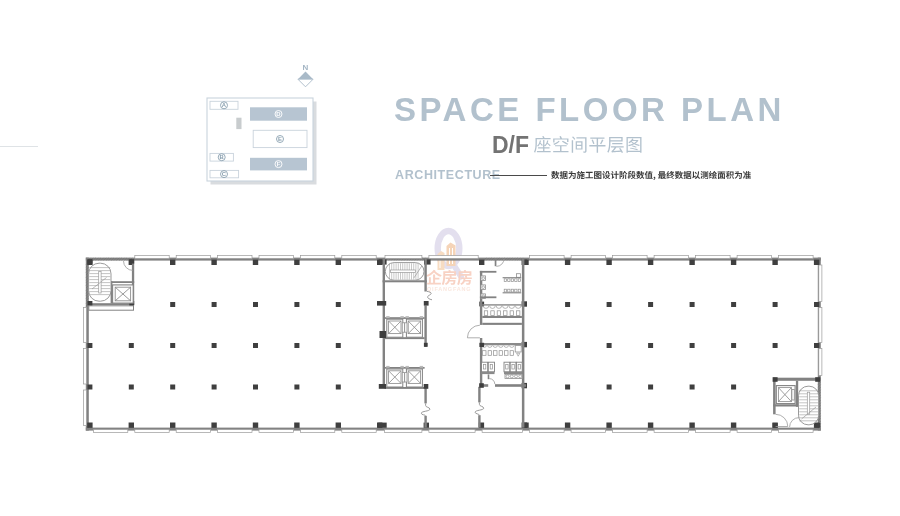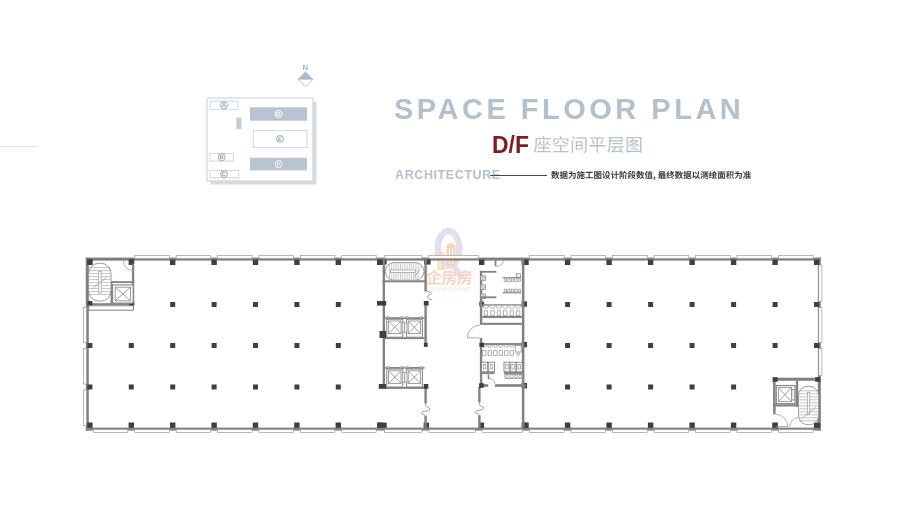--- a/index.html
+++ b/index.html
@@ -4,23 +4,23 @@
 <style>
   html,body { margin:0; padding:0; background:#ffffff; width:900px; height:516px; overflow:hidden; }
   .abs { position:absolute; }
   body { position:relative; font-family:"Liberation Sans", sans-serif; }
 </style>
 </head>
 <body>
 
 <div class="abs" style="left:0;top:146px;width:38px;height:1px;background:#dfe3e6;"></div>
 
-<div class="abs" style="left:394px;top:95px;font-size:29px;font-weight:bold;letter-spacing:3.5px;color:#b2c1cd;line-height:29px;white-space:nowrap;">SPACE FLOOR PLAN</div>
-
-<div class="abs" style="left:492px;top:134px;line-height:22px;white-space:nowrap;color:#7f1d1d;text-align:center;"><span style="font-size:23px;font-weight:bold;">D/F</span></div>
+<div class="abs" style="left:394px;top:95px;font-size:33px;font-weight:bold;letter-spacing:3.5px;color:#b2c1cd;line-height:29px;white-space:nowrap;">SPACE FLOOR PLAN</div>
+
+<div class="abs" style="left:492px;top:134px;line-height:22px;white-space:nowrap;color:#737373;text-align:center;"><span style="font-size:23px;font-weight:bold;">D/F</span></div>
 
 <div class="abs" style="left:395px;top:169px;font-size:12.5px;font-weight:bold;letter-spacing:0.6px;color:#b2c1cd;line-height:13px;">ARCHITECTURE</div>
 
 <div class="abs" style="left:490px;top:175px;width:57px;height:1.3px;background:#4a4a4a;"></div>
 <svg class="abs" style="left:0;top:0;" width="900" height="516" viewBox="0 0 900 516">
 
 <g>
 <text x="305.5" y="69.5" text-anchor="middle" font-family="Liberation Sans, sans-serif" font-size="8" font-weight="bold" fill="#a3b5c4">N</text>
 <path d="M 305.5 71.6 L 313.1 79.2 L 297.9 79.2 Z" fill="#a9bac8"></path>
 <path d="M 305.5 86.8 L 313.1 79.2 L 297.9 79.2 Z" fill="#ffffff" stroke="#a9bac8" stroke-width="0.9"></path>

